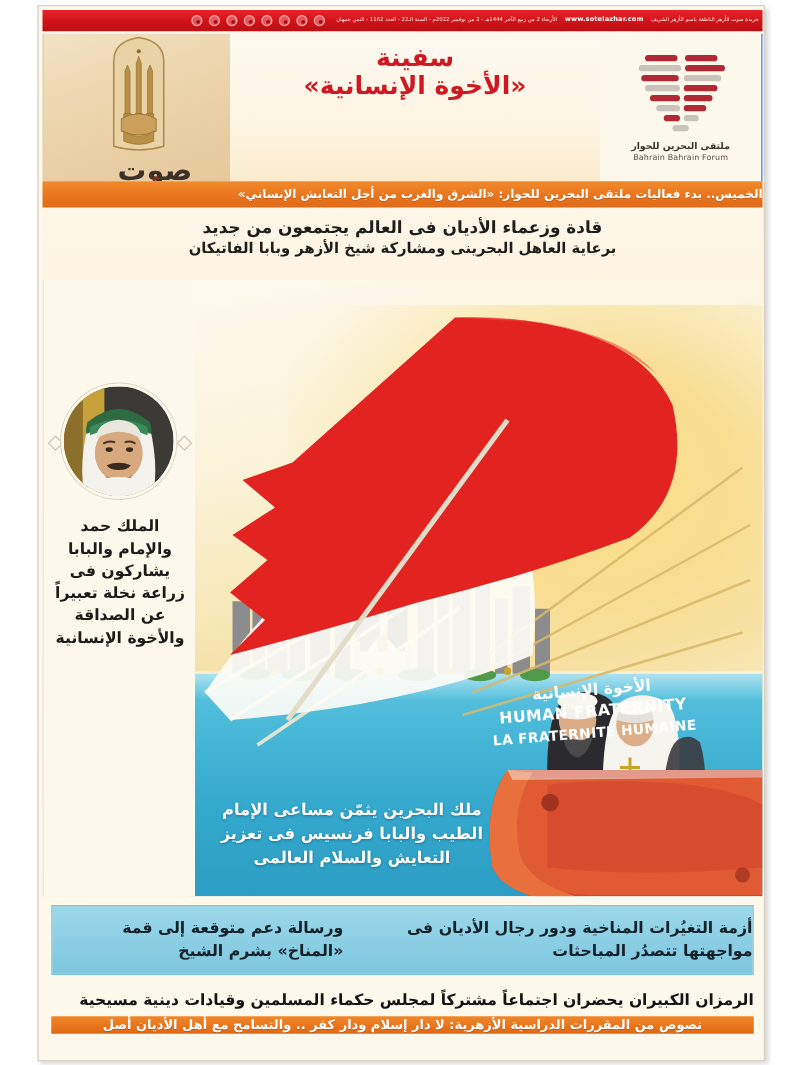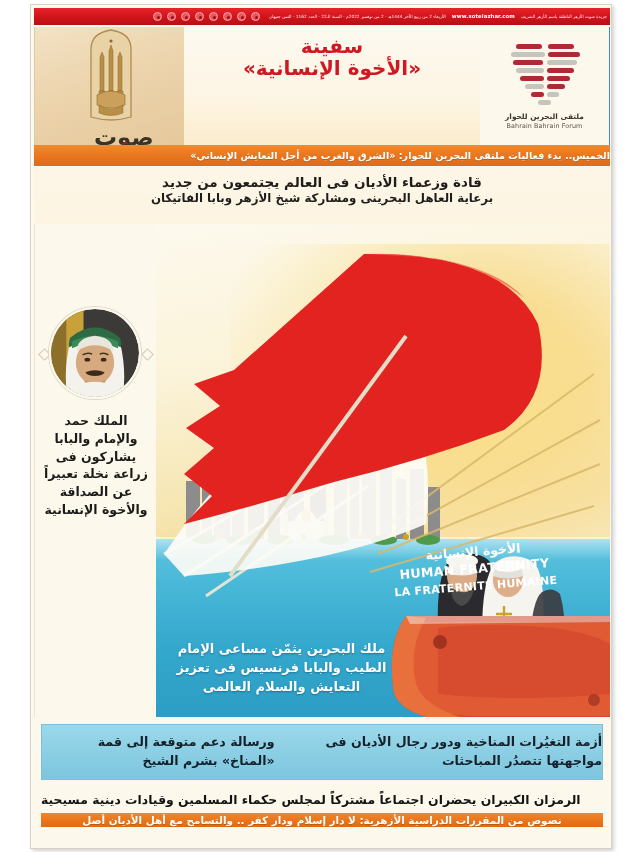--- a/index.html
+++ b/index.html
@@ -217,21 +217,21 @@
     position:absolute; left: 10px; top: 719px; width: 562px; height: 56px;
     background: linear-gradient(180deg,#9cd8ea 0%, #8ccfe4 50%, #7dc6de 100%);
     display:flex; flex-direction:row; align-items:center; justify-content:center;
     direction: rtl; border:1px solid #7cc0d8;
   }
   .bb1 { font-size: 12.6px; font-weight:bold; color:#14202a; line-height:1.5; }
   .bb2 { font-size: 12.6px; font-weight:bold; color:#14202a; line-height:1.5; }
 
   .blackline {
     position:absolute; left: 10px; top: 782px; width: 562px; height: 24px;
-    display:flex; align-items:center; justify-content:flex-end; direction:rtl;
+    display:flex; align-items:center; justify-content:flex-start; direction:rtl;
   }
   .blackline span { font-size: 12.4px; font-weight:bold; color:#131313; white-space:nowrap; }
 
   .orangefoot {
     position:absolute; left: 10px; top: 808px; width: 562px; height: 14px;
     background: linear-gradient(180deg,#f0872a 0%, #e8751d 55%, #de6a15 100%);
     display:flex; align-items:center; justify-content:center; direction:rtl;
   }
   .orangefoot span {
     font-size: 10.4px; font-weight:bold; color:#fff; white-space:nowrap;

